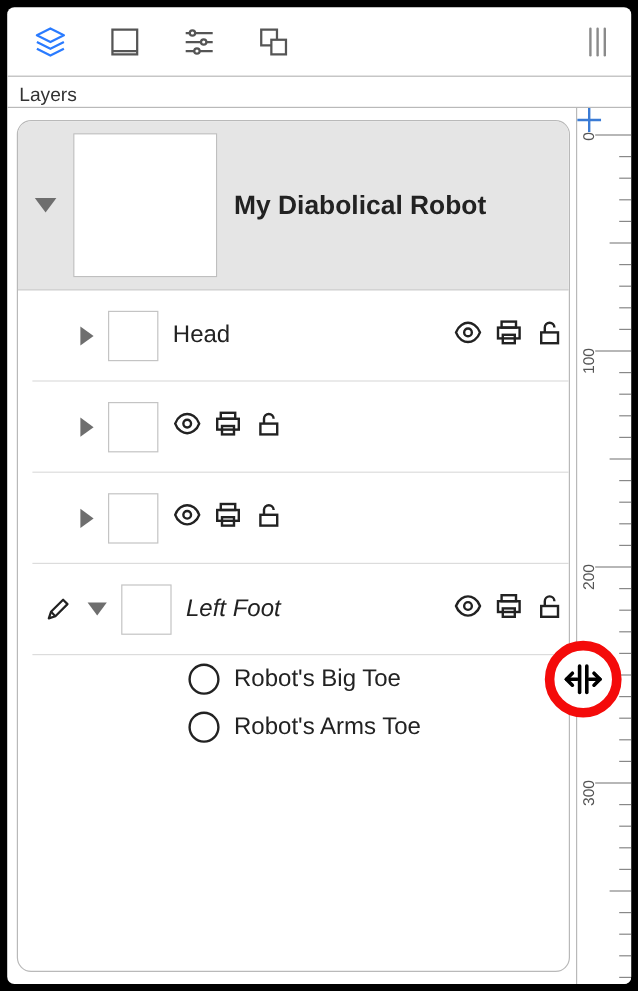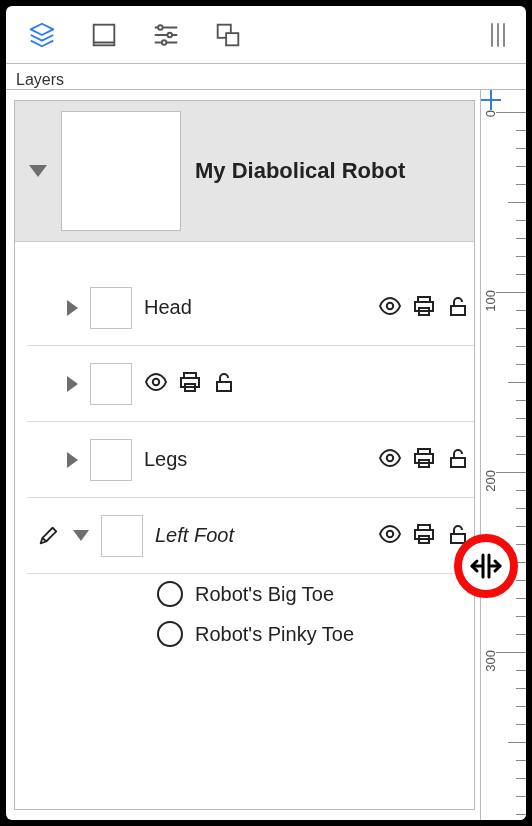--- a/index.html
+++ b/index.html
@@ -66,21 +66,21 @@
   .ruler {
     width: 46px;
     border-left: 1px solid #b9b9b9;
     position: relative;
     background: #fff;
     flex: 0 0 auto;
   }
   
   .list {
     border: 1px solid #b9b9b9;
-    border-radius: 0;
+    border-radius: 12px;
     height: 100%;
     overflow: hidden;
   }
   
   .root-row {
     background: #e5e5e5;
     border-bottom: 1px solid #cfcfcf;
     display:flex;
     align-items:center;
     padding: 10px 14px;
@@ -111,21 +111,21 @@
   }
   
   .row {
     display:flex;
     align-items:center;
     height: 76px;
     padding: 0 4px 0 40px;
     border-bottom: 1px solid #dcdcdc;
     gap: 12px;
   }
-  .child-rows { padding-left: 12px; margin-top: 28px; }
+  .child-rows { padding-left: 12px; }
   .row:last-child { border-bottom: none; }
   .edit-col { width: 26px; display:flex; justify-content:center; color:#333; }
   .thumb-sm {
     width: 42px; height: 42px;
     background:#fff;
     border:1px solid #c4c4c4;
   }
   .row-label {
     font-size: 20px;
     color:#222;
@@ -272,21 +272,20 @@
                   </svg></span>
                 <span><svg viewBox="0 0 24 24" fill="none" stroke="#222" stroke-width="2">
                     <rect x="5" y="12" width="14" height="9"></rect>
                     <path d="M8 12 V8 a4 4 0 0 1 8 0"></path>
                   </svg></span>
               </div>
             </div>
             <div class="row">
               <div class="tri-right"></div>
               <div class="thumb-sm"></div>
-              <div class="row-label">Legs</div>
               <div class="row-icons">
                 <span><svg viewBox="0 0 24 24" fill="none" stroke="#222" stroke-width="2">
                     <path d="M2 12 C4 6 9 4 12 4 C15 4 20 6 22 12 C20 18 15 20 12 20 C9 20 4 18 2 12 Z"></path>
                     <circle cx="12" cy="12" r="3.2"></circle>
                   </svg></span>
                 <span><svg viewBox="0 0 24 24" fill="none" stroke="#222" stroke-width="2">
                     <rect x="6" y="3" width="12" height="5"></rect>
                     <rect x="3" y="8" width="18" height="9"></rect>
                     <rect x="7" y="14" width="10" height="7"></rect>
                   </svg></span>
@@ -321,21 +320,21 @@
                     <path d="M8 12 V8 a4 4 0 0 1 8 0"></path>
                   </svg></span>
               </div>
             </div>
             <div class="subrow">
               <div class="circle"></div>
               <div class="sub-label">Robot's Big Toe</div>
             </div>
             <div class="subrow">
               <div class="circle"></div>
-              <div class="sub-label">Robot's Pinky Toe</div>
+              <div class="sub-label">Robot's Arms Toe</div>
             </div>
           </div>
 
       </div>
     </div>
 
     <div class="ruler">
       <svg class="origin-marker" style="left:0; top:0" viewBox="0 0 20 20" stroke="#3a7bd5" stroke-width="2">
         <line x1="0" y1="10" x2="20" y2="10"></line>
         <line x1="10" y1="0" x2="10" y2="20"></line>

